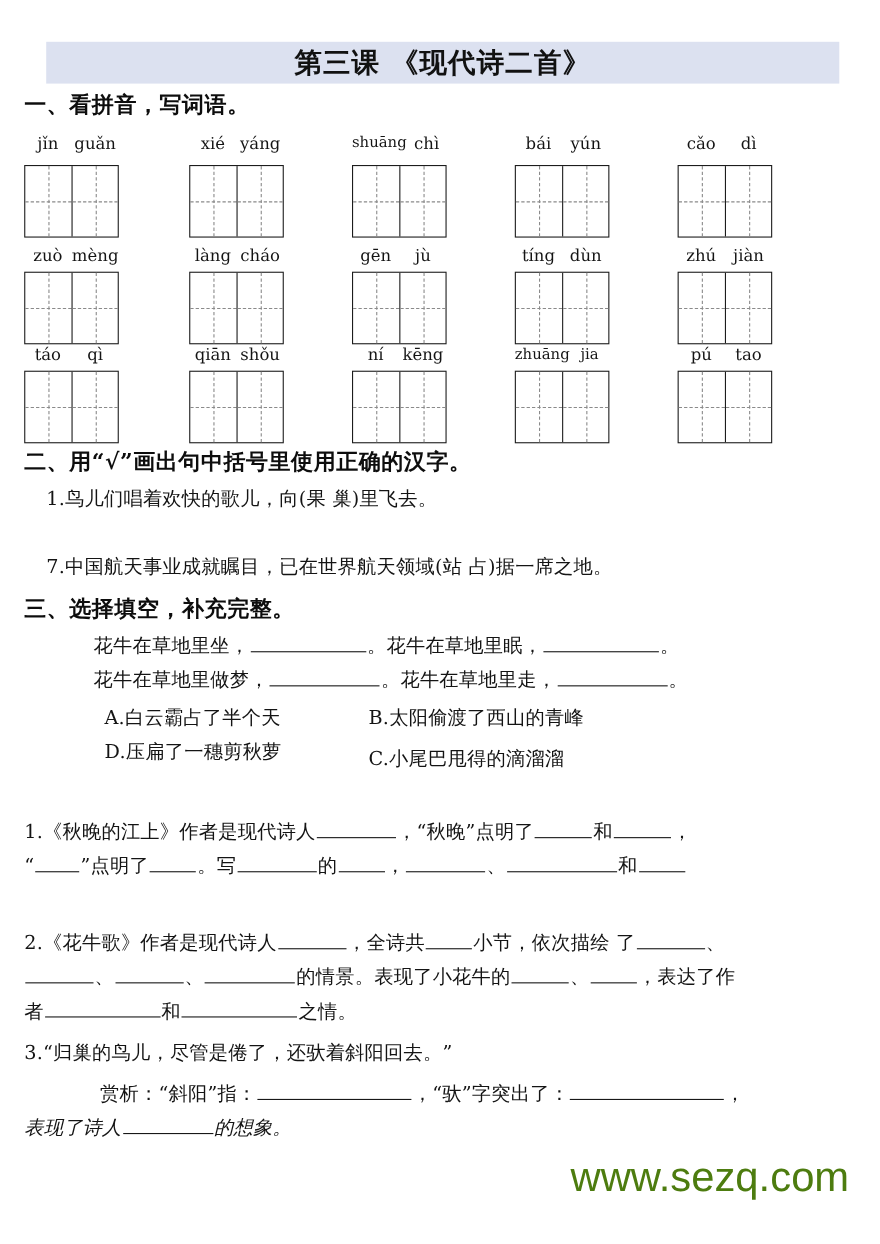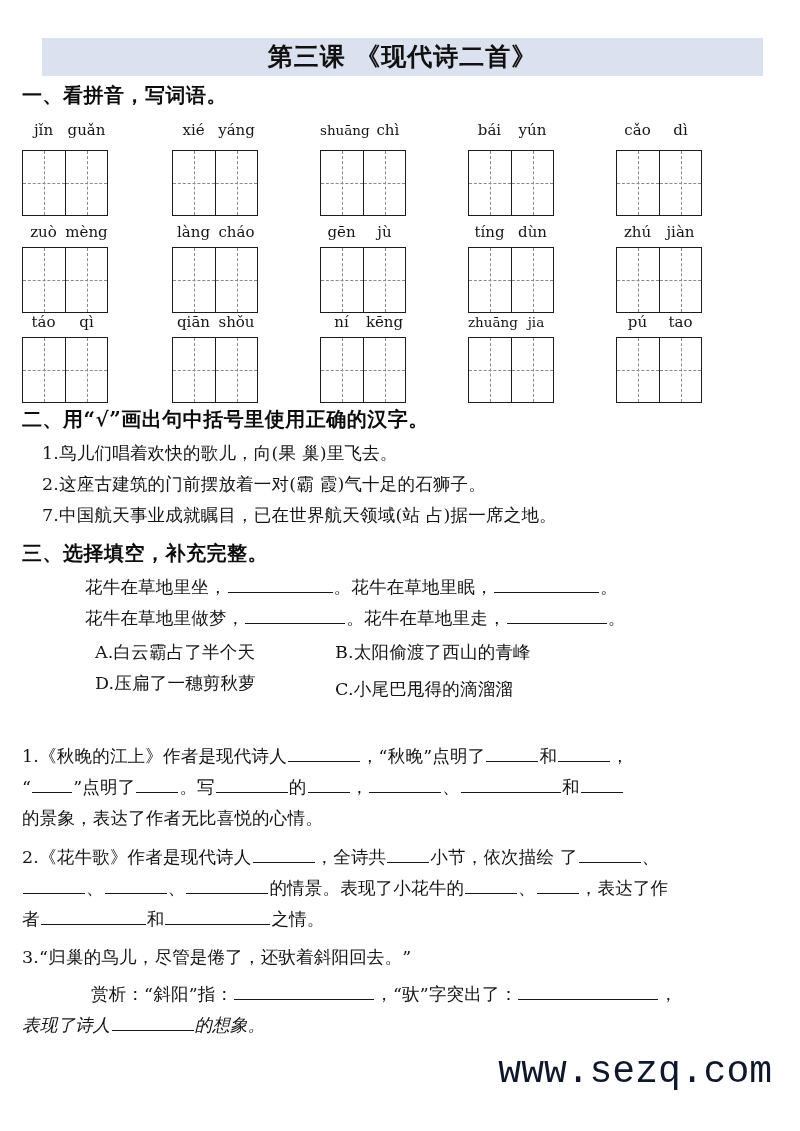--- a/index.html
+++ b/index.html
@@ -146,22 +146,22 @@
     height: 0.95em;
     margin: 0 1px;
   }
 
   
   .watermark {
     position: absolute;
     right: 28px;
     bottom: 38px;
     font-size: 38px;
-    color: #0f172a;
-    font-family: Liberation Mono, monospace;
+    color: #4d7c0f;
+    font-family: Liberation Sans, sans-serif;
     letter-spacing: 0px;
     white-space: nowrap;
   }
 </style>
 </head>
 <body>
 
 <div class="page">
 
   <div class="title-banner"></div>
@@ -302,21 +302,20 @@
         <div class="tzg-cell"></div>
       </div>
     <div class="tzg" style="left:616px;">
         <div class="tzg-cell"></div>
         <div class="tzg-cell"></div>
       </div>
   </div>
 
   <div class="sec-head" style="top:406px;">二、用“√”画出句中括号里使用正确的汉字。</div>
   <div class="line q" style="top:441px;">1.鸟儿们唱着欢快的歌儿，向(果  巢)里飞去。</div>
-  <div class="line q" style="top:472px;">2.这座古建筑的门前摆放着一对(霸  霞)气十足的石狮子。</div>
   <div class="line q" style="top:503px;">7.中国航天事业成就瞩目，已在世界航天领域(站  占)据一席之地。</div>
 
   <div class="sec-head" style="top:540px;">三、选择填空，补充完整。</div>
 
   <div class="line" style="left:85px; top:575px;">
     <span>花牛在草地里坐，</span><span class="bl" style="width:105px;"></span><span>。花牛在草地里眠，</span><span class="bl" style="width:105px;"></span><span>。</span>
   </div>
 
   <div class="line" style="left:85px; top:606px;">
     <span>花牛在草地里做梦，</span><span class="bl" style="width:100px;"></span><span>。花牛在草地里走，</span><span class="bl" style="width:100px;"></span><span>。</span>
@@ -329,21 +328,20 @@
 
 
   <div class="line flow" style="top:744px;">
     <span>1.《秋晚的江上》作者是现代诗人</span><span class="bl" style="width:72px;"></span><span>，“秋晚”点明了</span><span class="bl" style="width:52px;"></span><span>和</span><span class="bl" style="width:52px;"></span><span>，</span>
   </div>
 
   <div class="line flow" style="top:775px;">
     <span>“</span><span class="bl" style="width:40px;"></span><span>”点明了</span><span class="bl" style="width:42px;"></span><span>。写</span><span class="bl" style="width:72px;"></span><span>的</span><span class="bl" style="width:42px;"></span><span>，</span><span class="bl" style="width:72px;"></span><span>、</span><span class="bl" style="width:100px;"></span><span>和</span><span class="bl" style="width:42px;"></span>
   </div>
 
-  <div class="line flow" style="top:806px;">的景象，表达了作者无比喜悦的心情。</div>
 
   <div class="line flow" style="top:845px;">
     <span>2.《花牛歌》作者是现代诗人</span><span class="bl" style="width:62px;"></span><span>，全诗共</span><span class="bl" style="width:42px;"></span><span>小节，依次描绘 了</span><span class="bl" style="width:62px;"></span><span>、</span>
   </div>
 
   <div class="line flow" style="top:876px;">
     <span class="bl" style="width:62px;"></span><span>、</span><span class="bl" style="width:62px;"></span><span>、</span><span class="bl" style="width:82px;"></span><span>的情景。表现了小花牛的</span><span class="bl" style="width:52px;"></span><span>、</span><span class="bl" style="width:42px;"></span><span>，表达了作</span>
   </div>
 
   <div class="line flow" style="top:907px;">

